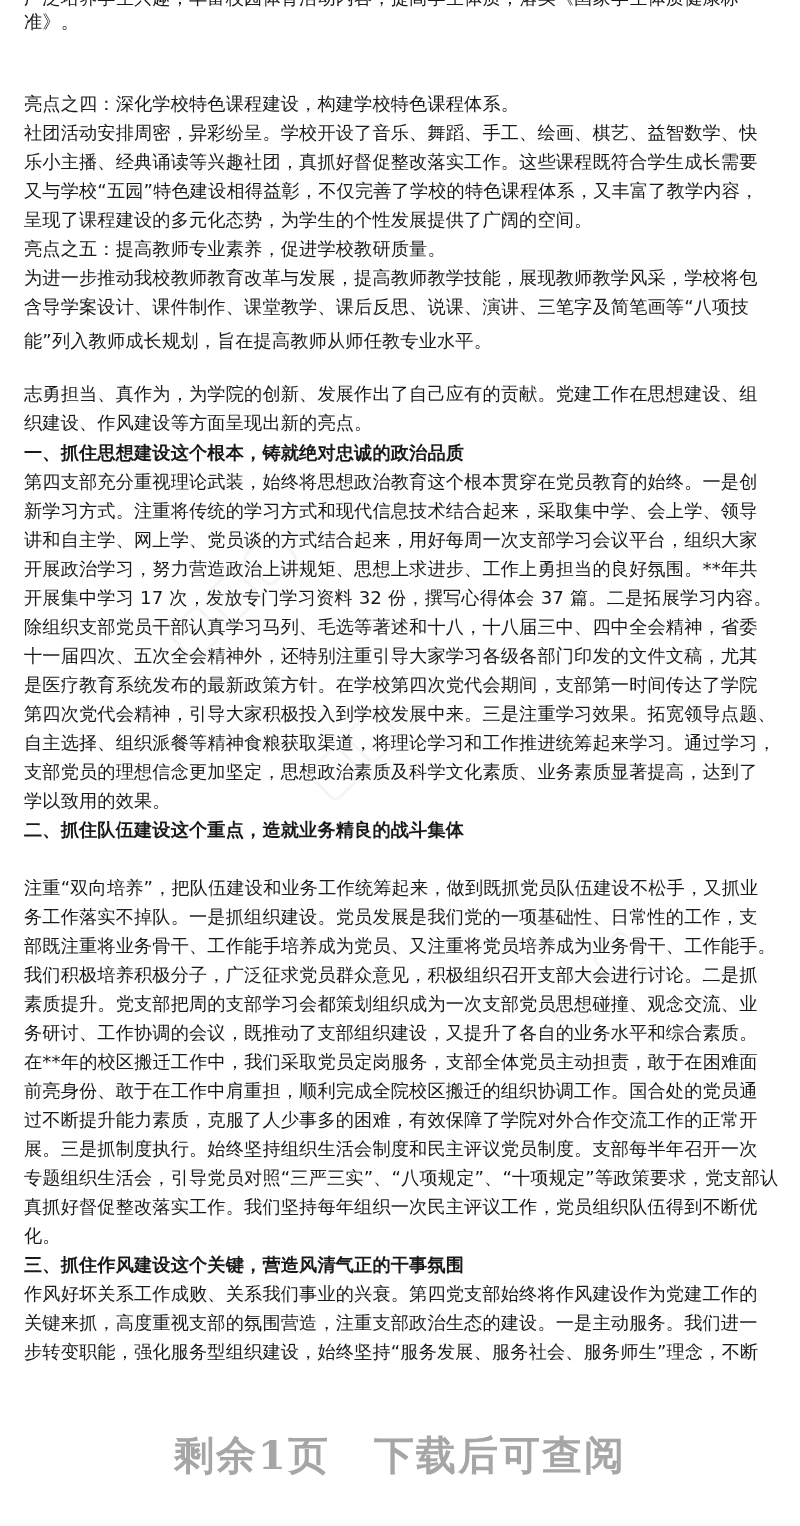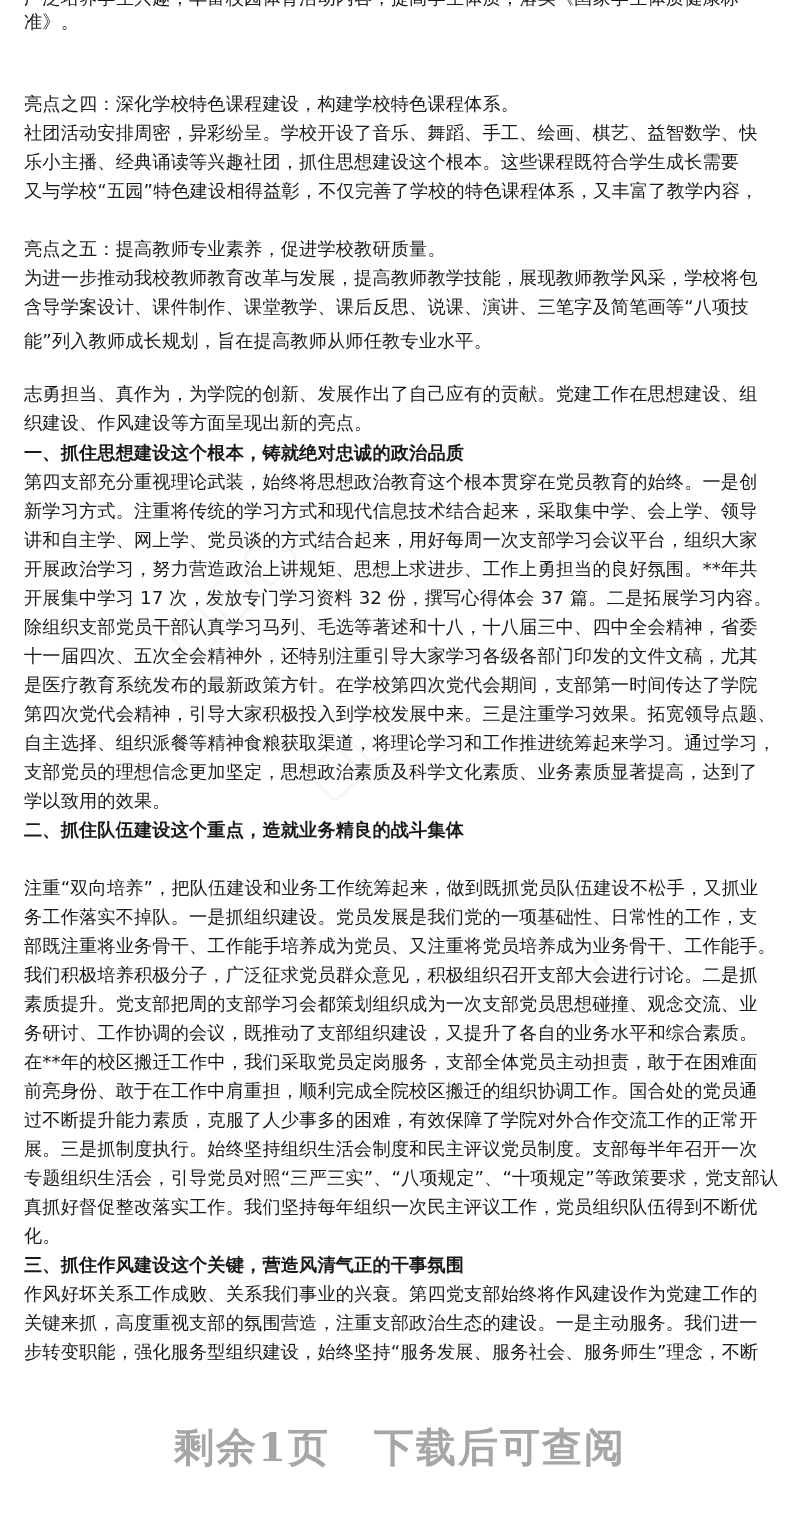--- a/index.html
+++ b/index.html
@@ -8,39 +8,40 @@
   .page { position: absolute; left: 0; top: 0; width: 800px; height: 1526px; }
   .line { position: absolute; left: 24px; width: 760px; font-size: 18.2px; line-height: 29px;
           white-space: nowrap; letter-spacing: 0.15px; }
   .bold { font-weight: bold; }
   .clip-top { top: -18px; color: #1a1a1a; }
   .watermark { position: absolute; color: rgba(0,0,0,0.04); font-size: 56px; font-weight: bold;
                transform: rotate(-45deg); white-space: nowrap; pointer-events: none; }
   .more-banner { position: absolute; left: 0; top: 1420px; width: 800px; text-align: center;
                  font-family: "DejaVu Serif", "Liberation Serif", serif; font-weight: bold;
                  font-size: 40px; color: #a6a6a6; letter-spacing: 2px; }
-  .more-banner span { display: inline-block; }
+  .more-banner span { display: inline-block; margin-top: 8px; }
   .more-banner .gap { width: 44px; }
 </style>
 </head>
 <body>
 
 <div class="page">
 
   <div class="watermark" style="left:150px; top:560px;">▢▢▢</div>
   <div class="watermark" style="left:290px; top:700px;">▢▢▢</div>
   <div class="watermark" style="left:500px; top:960px;">▢▢▢</div>
 
   <div class="line clip-top" style="top:-17px">广泛培养学生兴趣，丰富校园体育活动内容，提高学生体质，落实《国家学生体质健康标</div>
   <div class="line" style="top:7px">准》。</div>
 
   <div class="line" style="top:89px">亮点之四：深化学校特色课程建设，构建学校特色课程体系。</div>
   <div class="line" style="top:118px">社团活动安排周密，异彩纷呈。学校开设了音乐、舞蹈、手工、绘画、棋艺、益智数学、快</div>
-  <div class="line" style="top:147px">乐小主播、经典诵读等兴趣社团，抓住思想建设这个根本。这些课程既符合学生成长需要</div>
+  <div class="line" style="top:147px">乐小主播、经典诵读等兴趣社团，真抓好督促整改落实工作。这些课程既符合学生成长需要</div>
   <div class="line" style="top:176px">又与学校“五园”特色建设相得益彰，不仅完善了学校的特色课程体系，又丰富了教学内容，</div>
+  <div class="line" style="top:205px">呈现了课程建设的多元化态势，为学生的个性发展提供了广阔的空间。</div>
   <div class="line" style="top:234px">亮点之五：提高教师专业素养，促进学校教研质量。</div>
   <div class="line" style="top:263px">为进一步推动我校教师教育改革与发展，提高教师教学技能，展现教师教学风采，学校将包</div>
   <div class="line" style="top:292px">含导学案设计、课件制作、课堂教学、课后反思、说课、演讲、三笔字及简笔画等“八项技</div>
   <div class="line" style="top:326px">能”列入教师成长规划，旨在提高教师从师任教专业水平。</div>
   <div class="line" style="top:379px">志勇担当、真作为，为学院的创新、发展作出了自己应有的贡献。党建工作在思想建设、组</div>
   <div class="line" style="top:408px">织建设、作风建设等方面呈现出新的亮点。</div>
   <div class="line bold" style="top:438px">一、抓住思想建设这个根本，铸就绝对忠诚的政治品质</div>
   <div class="line" style="top:467px">第四支部充分重视理论武装，始终将思想政治教育这个根本贯穿在党员教育的始终。一是创</div>
   <div class="line" style="top:496px">新学习方式。注重将传统的学习方式和现代信息技术结合起来，采取集中学、会上学、领导</div>
   <div class="line" style="top:525px">讲和自主学、网上学、党员谈的方式结合起来，用好每周一次支部学习会议平台，组织大家</div>

